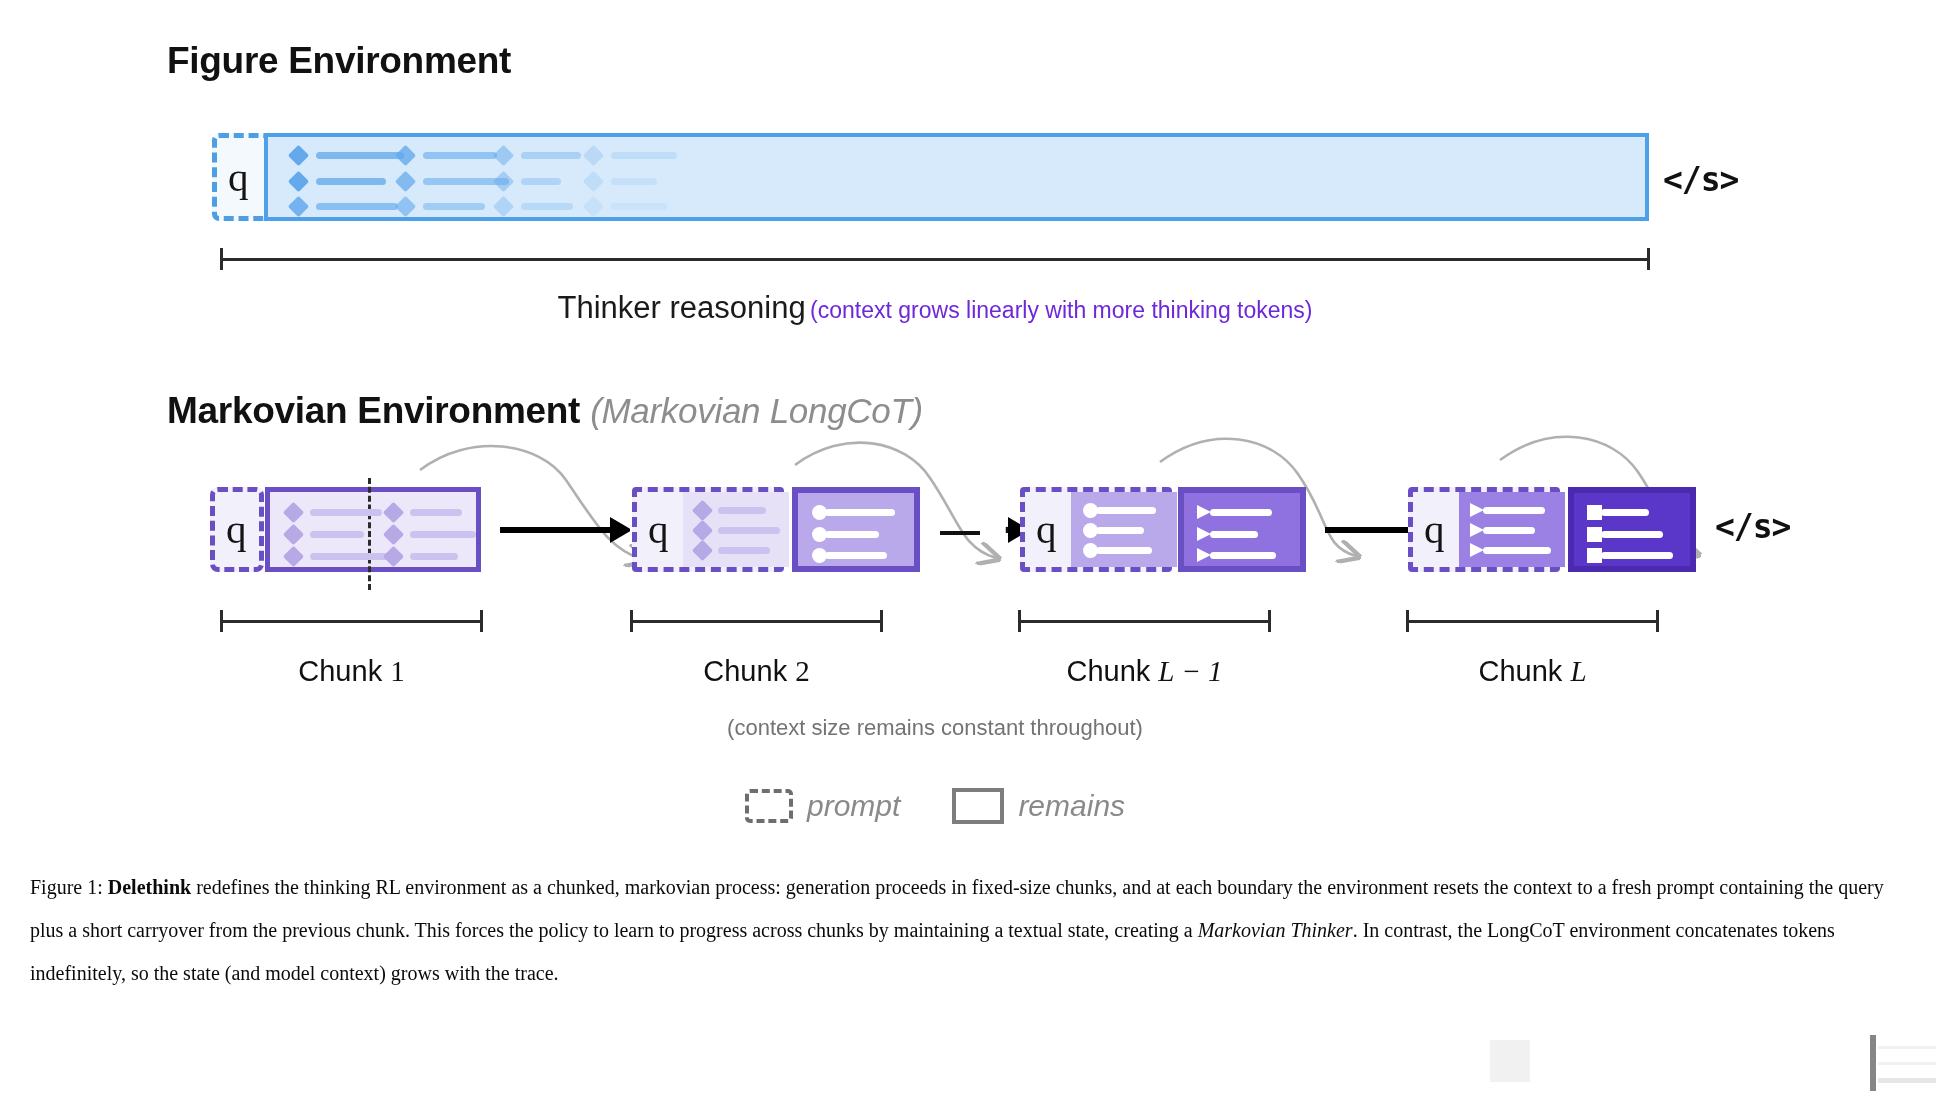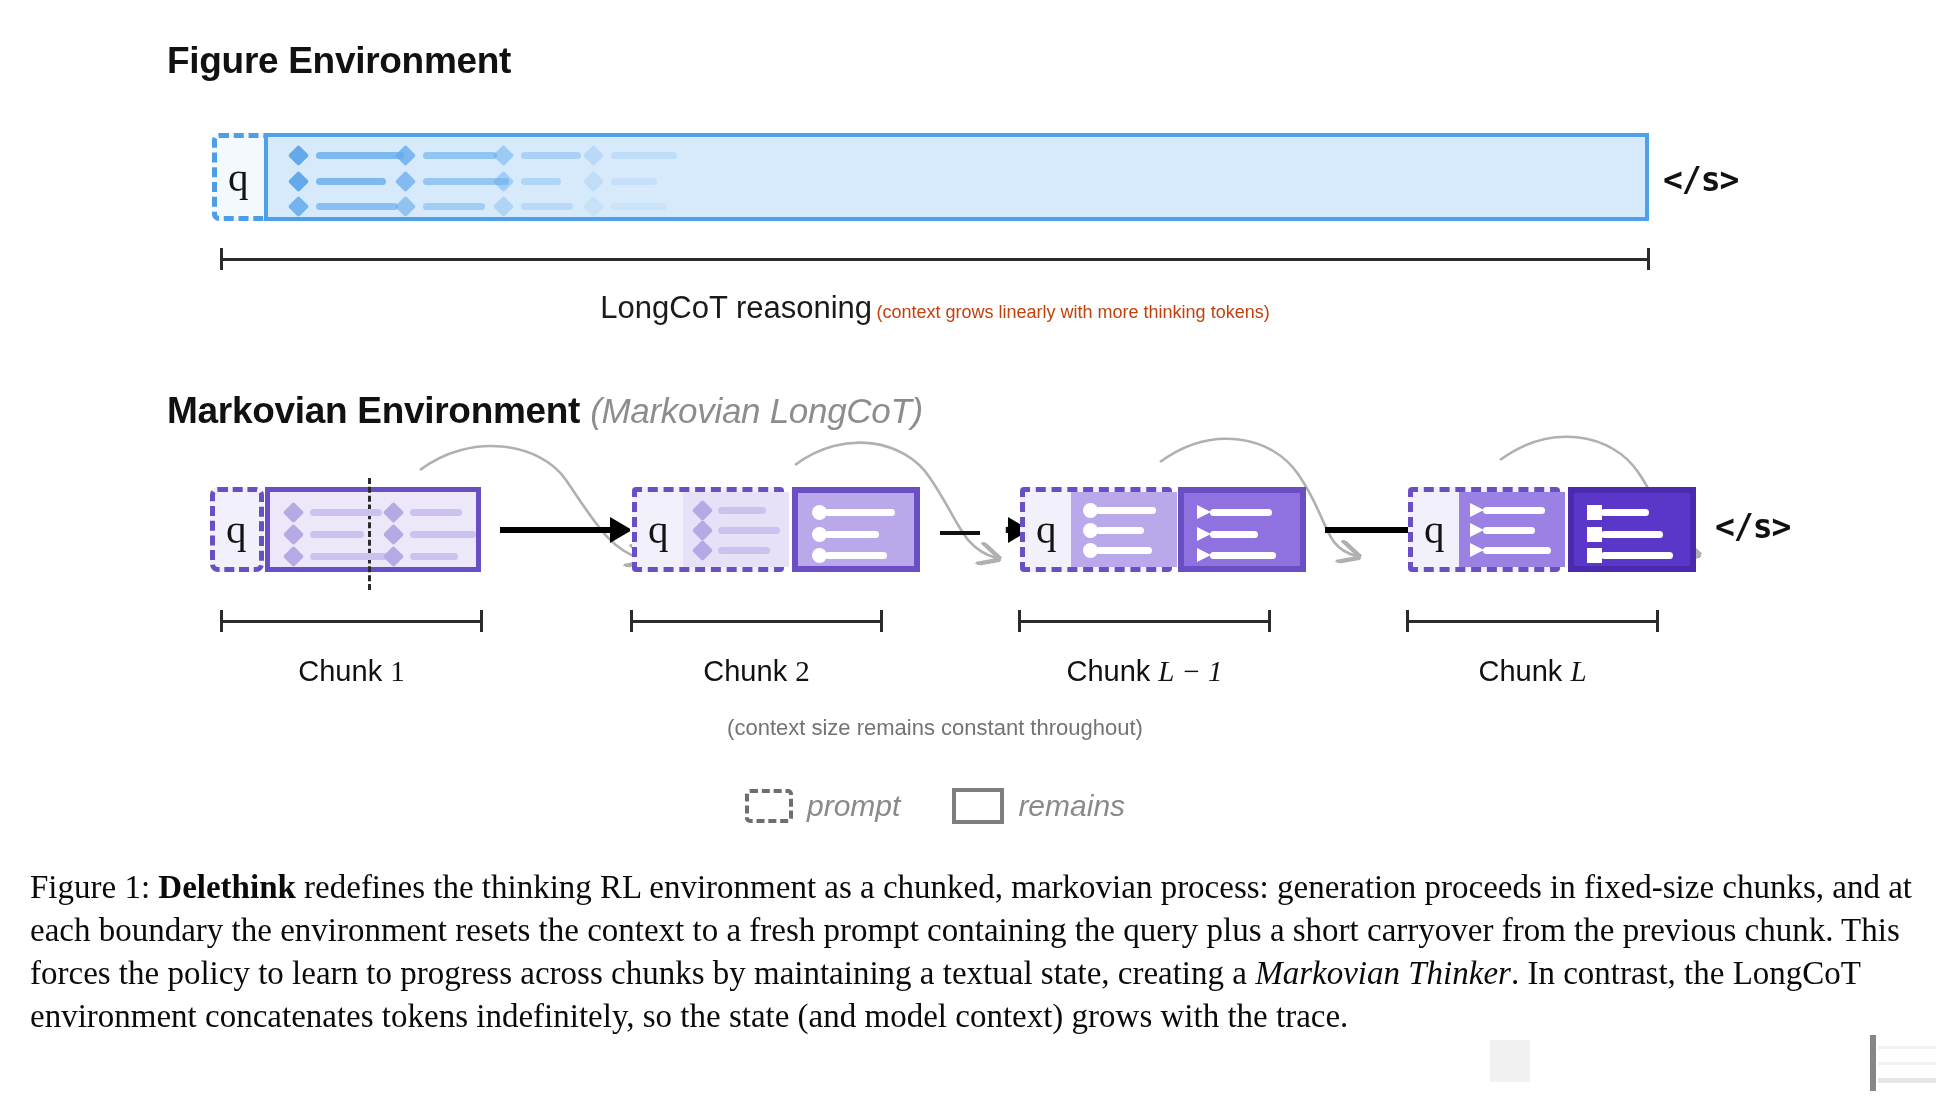--- a/index.html
+++ b/index.html
@@ -29,36 +29,36 @@
   .eos{font-family:"DejaVu Sans Mono","Liberation Mono",monospace;
        font-size:33px;font-weight:bold;color:#111;white-space:nowrap;letter-spacing:-1px;}
 
   
   .bracket{position:absolute;height:22px;}
   .bracket .bar{position:absolute;left:0;right:0;top:10px;height:3px;background:#2b2b2b;}
   .bracket .cap{position:absolute;top:0;width:3px;height:22px;background:#2b2b2b;}
   .bracket .cap.l{left:0;} .bracket .cap.r{right:0;}
 
   .cap-main{font-size:31px;color:#1a1a1a;white-space:nowrap;}
-  .cap-small{font-size:18px;color:#c2410c;}
+  .cap-small{font-size:23px;color:#6d28d9;}
   .note{font-size:22px;color:#737373;white-space:nowrap;}
 
   .chunk-label{font-size:29px;color:#111;white-space:nowrap;text-align:center;}
   .mathv{font-family:"Liberation Serif","DejaVu Serif",serif;font-style:italic;font-size:29px;}
   .mathn{font-family:"Liberation Serif","DejaVu Serif",serif;font-style:normal;font-size:29px;}
 
   
   .legend-txt{font-size:30px;font-style:italic;color:#8a8a8a;white-space:nowrap;}
   .lg-dash{width:48px;height:34px;border:4px dashed #6e6e6e;border-radius:5px;box-sizing:border-box;}
   .lg-solid{width:52px;height:36px;border:4px solid #7d7d7d;box-sizing:border-box;}
 
   
   #caption{left:30px;top:866px;width:1890px;
            font-family:"Liberation Serif","DejaVu Serif",serif;
-           font-size:33px;line-height:43px;color:#0a0a0a;text-align:left;}
+           font-size:20px;line-height:43px;color:#0a0a0a;text-align:left;}
   #caption b{font-weight:bold;} #caption i{font-style:italic;}
 
   .ellipsis{font-size:40px;color:#111;letter-spacing:6px;white-space:nowrap;font-weight:bold;}
   .artifact{position:absolute;opacity:.10;background:#777;}
 </style>
 </head>
 <body>
 
 <div class="abs sec-title" style="left:167px;top:40px;">Figure Environment</div>
 
@@ -101,21 +101,21 @@
 
 <div class="abs eos" style="left:1663px;top:160px;">&lt;/s&gt;</div>
 
 <div class="bracket" style="left:220px;top:248px;width:1430px;">
   <div class="cap l"></div>
     <div class="bar"></div>
     <div class="cap r"></div>
 </div>
 
 <div class="abs" style="left:220px;top:290px;width:1430px;text-align:center;">
-  <span class="cap-main">LongCoT reasoning</span>
+  <span class="cap-main">Thinker reasoning</span>
   <span class="cap-small">(context grows linearly with more thinking tokens)</span>
 </div>
 
 <div class="abs sec-title" style="left:167px;top:390px;">
   <span>Markovian Environment</span>
   <span class="sec-sub">(Markovian LongCoT)</span>
 </div>
 
 <svg class="abs" style="left:0;top:440;top:440px;width:1942px;height:180px;overflow:visible;">
   <defs>

